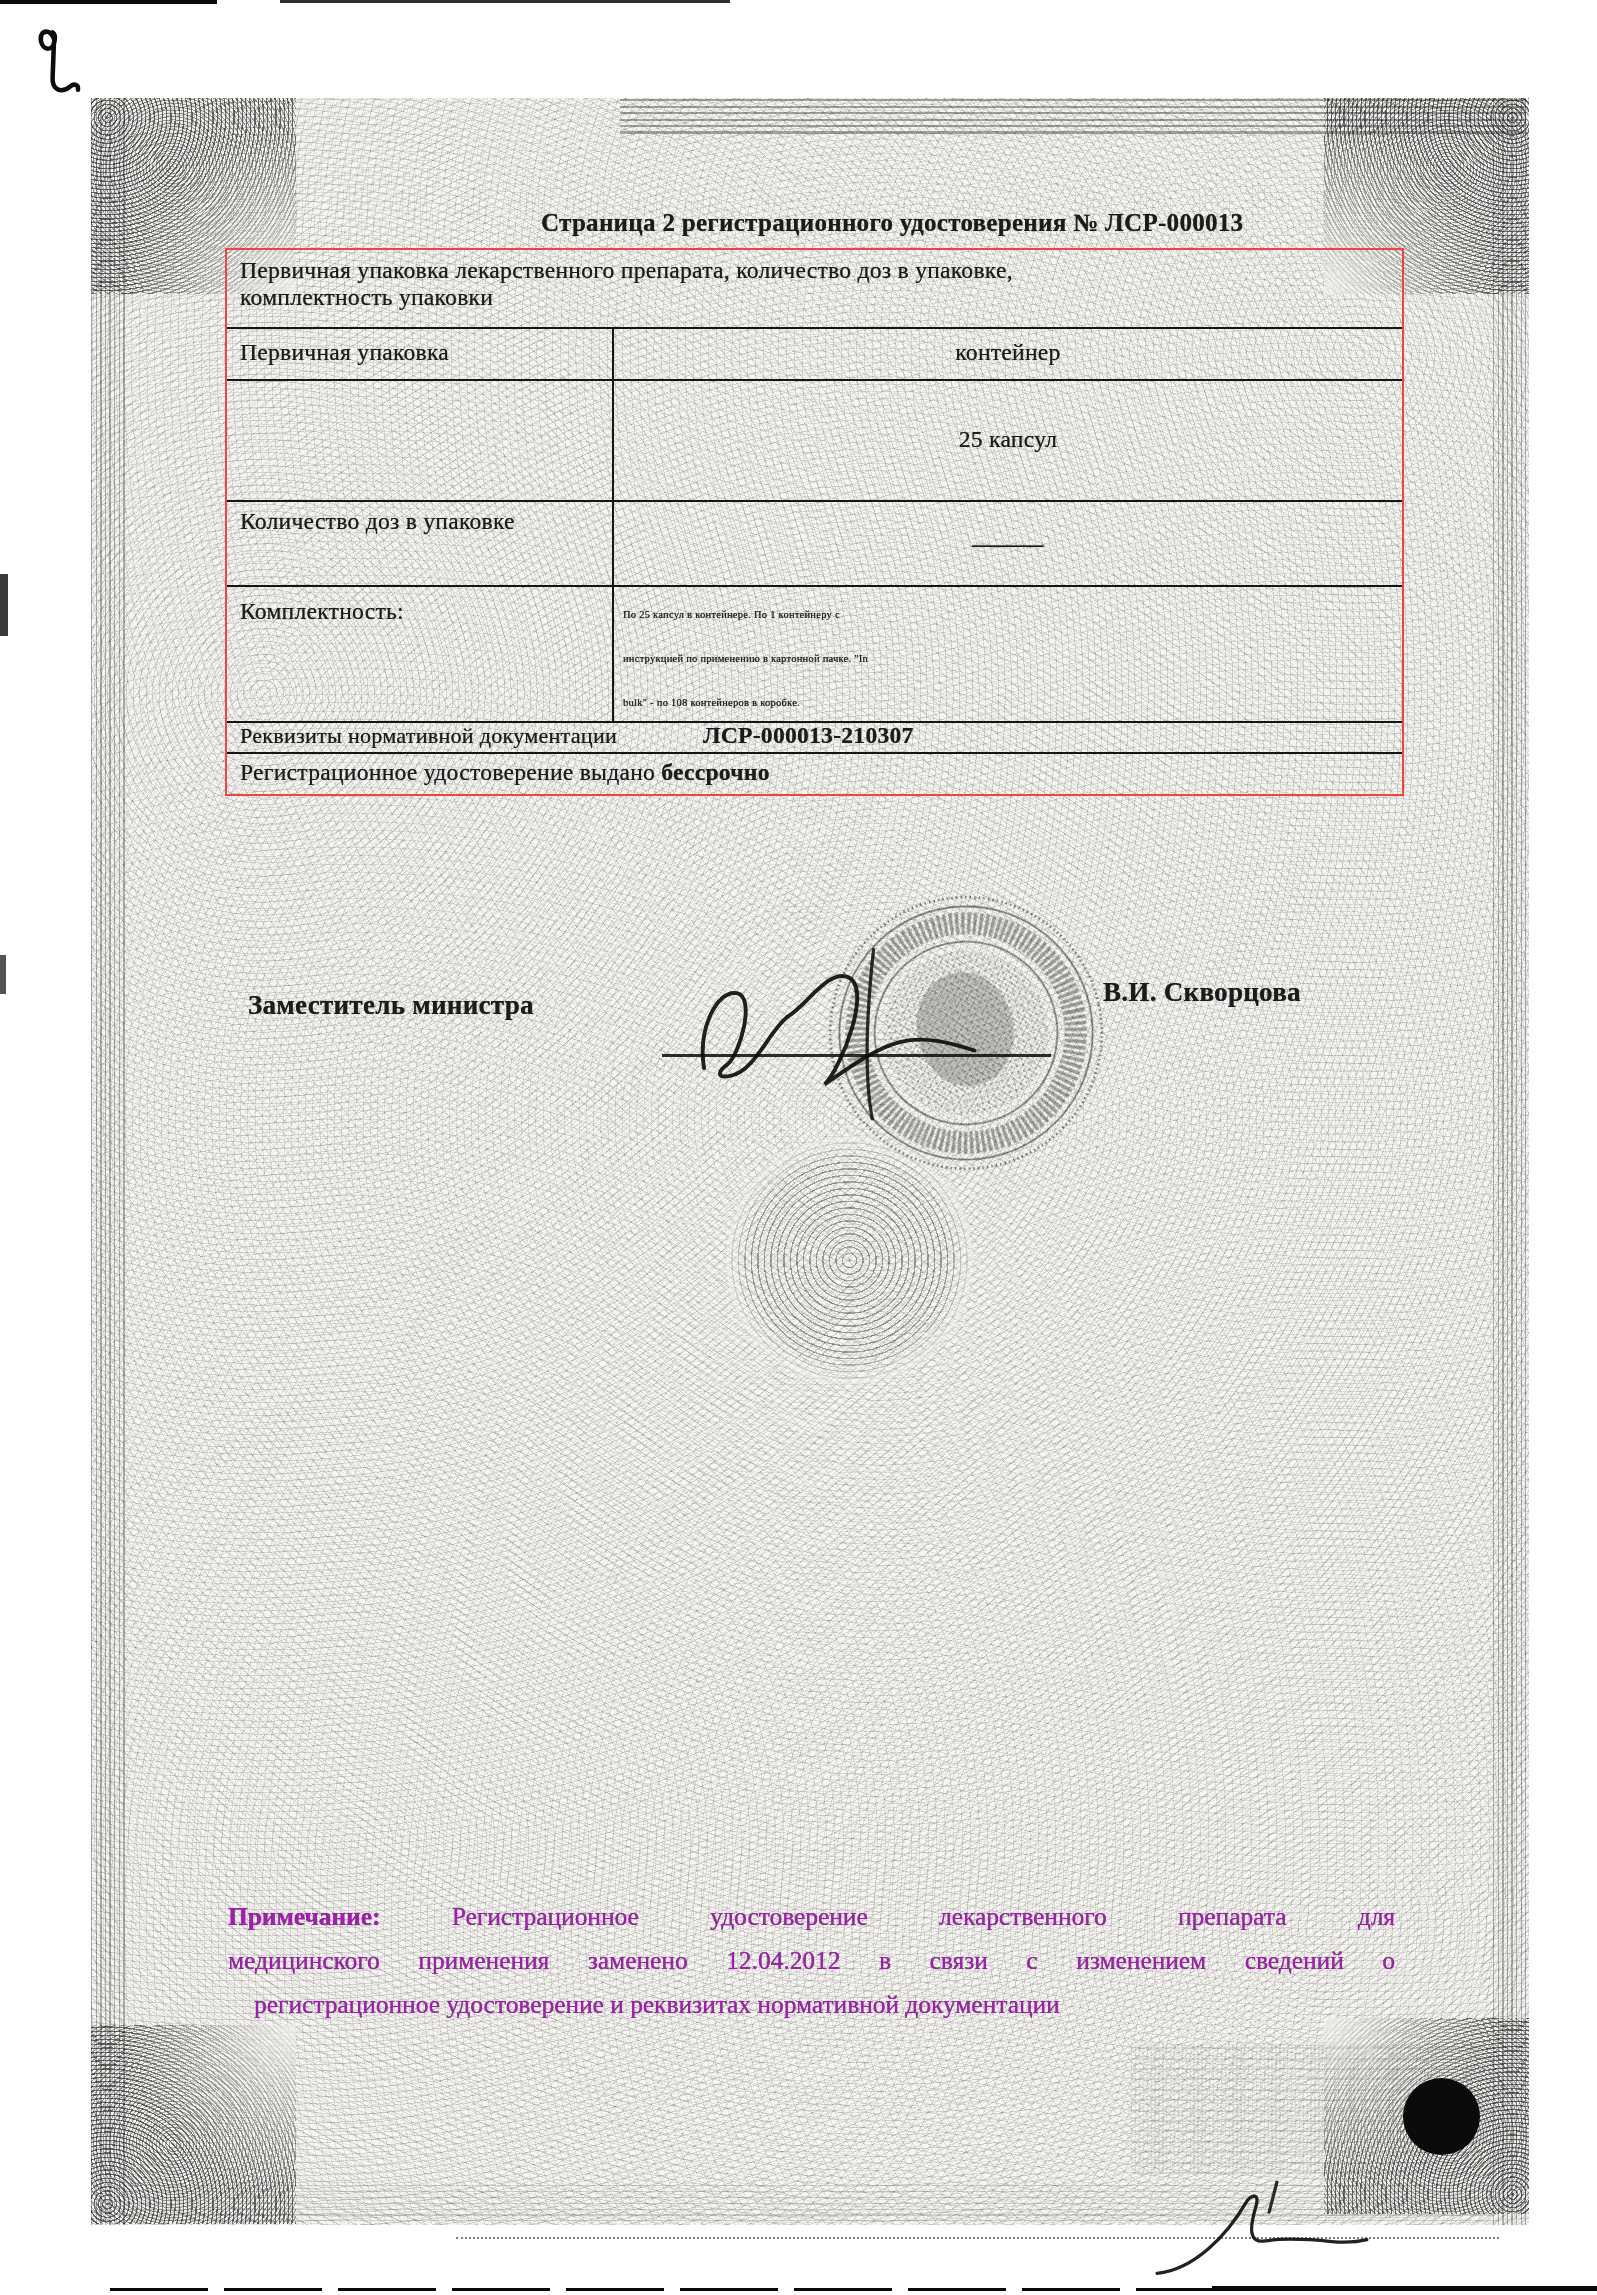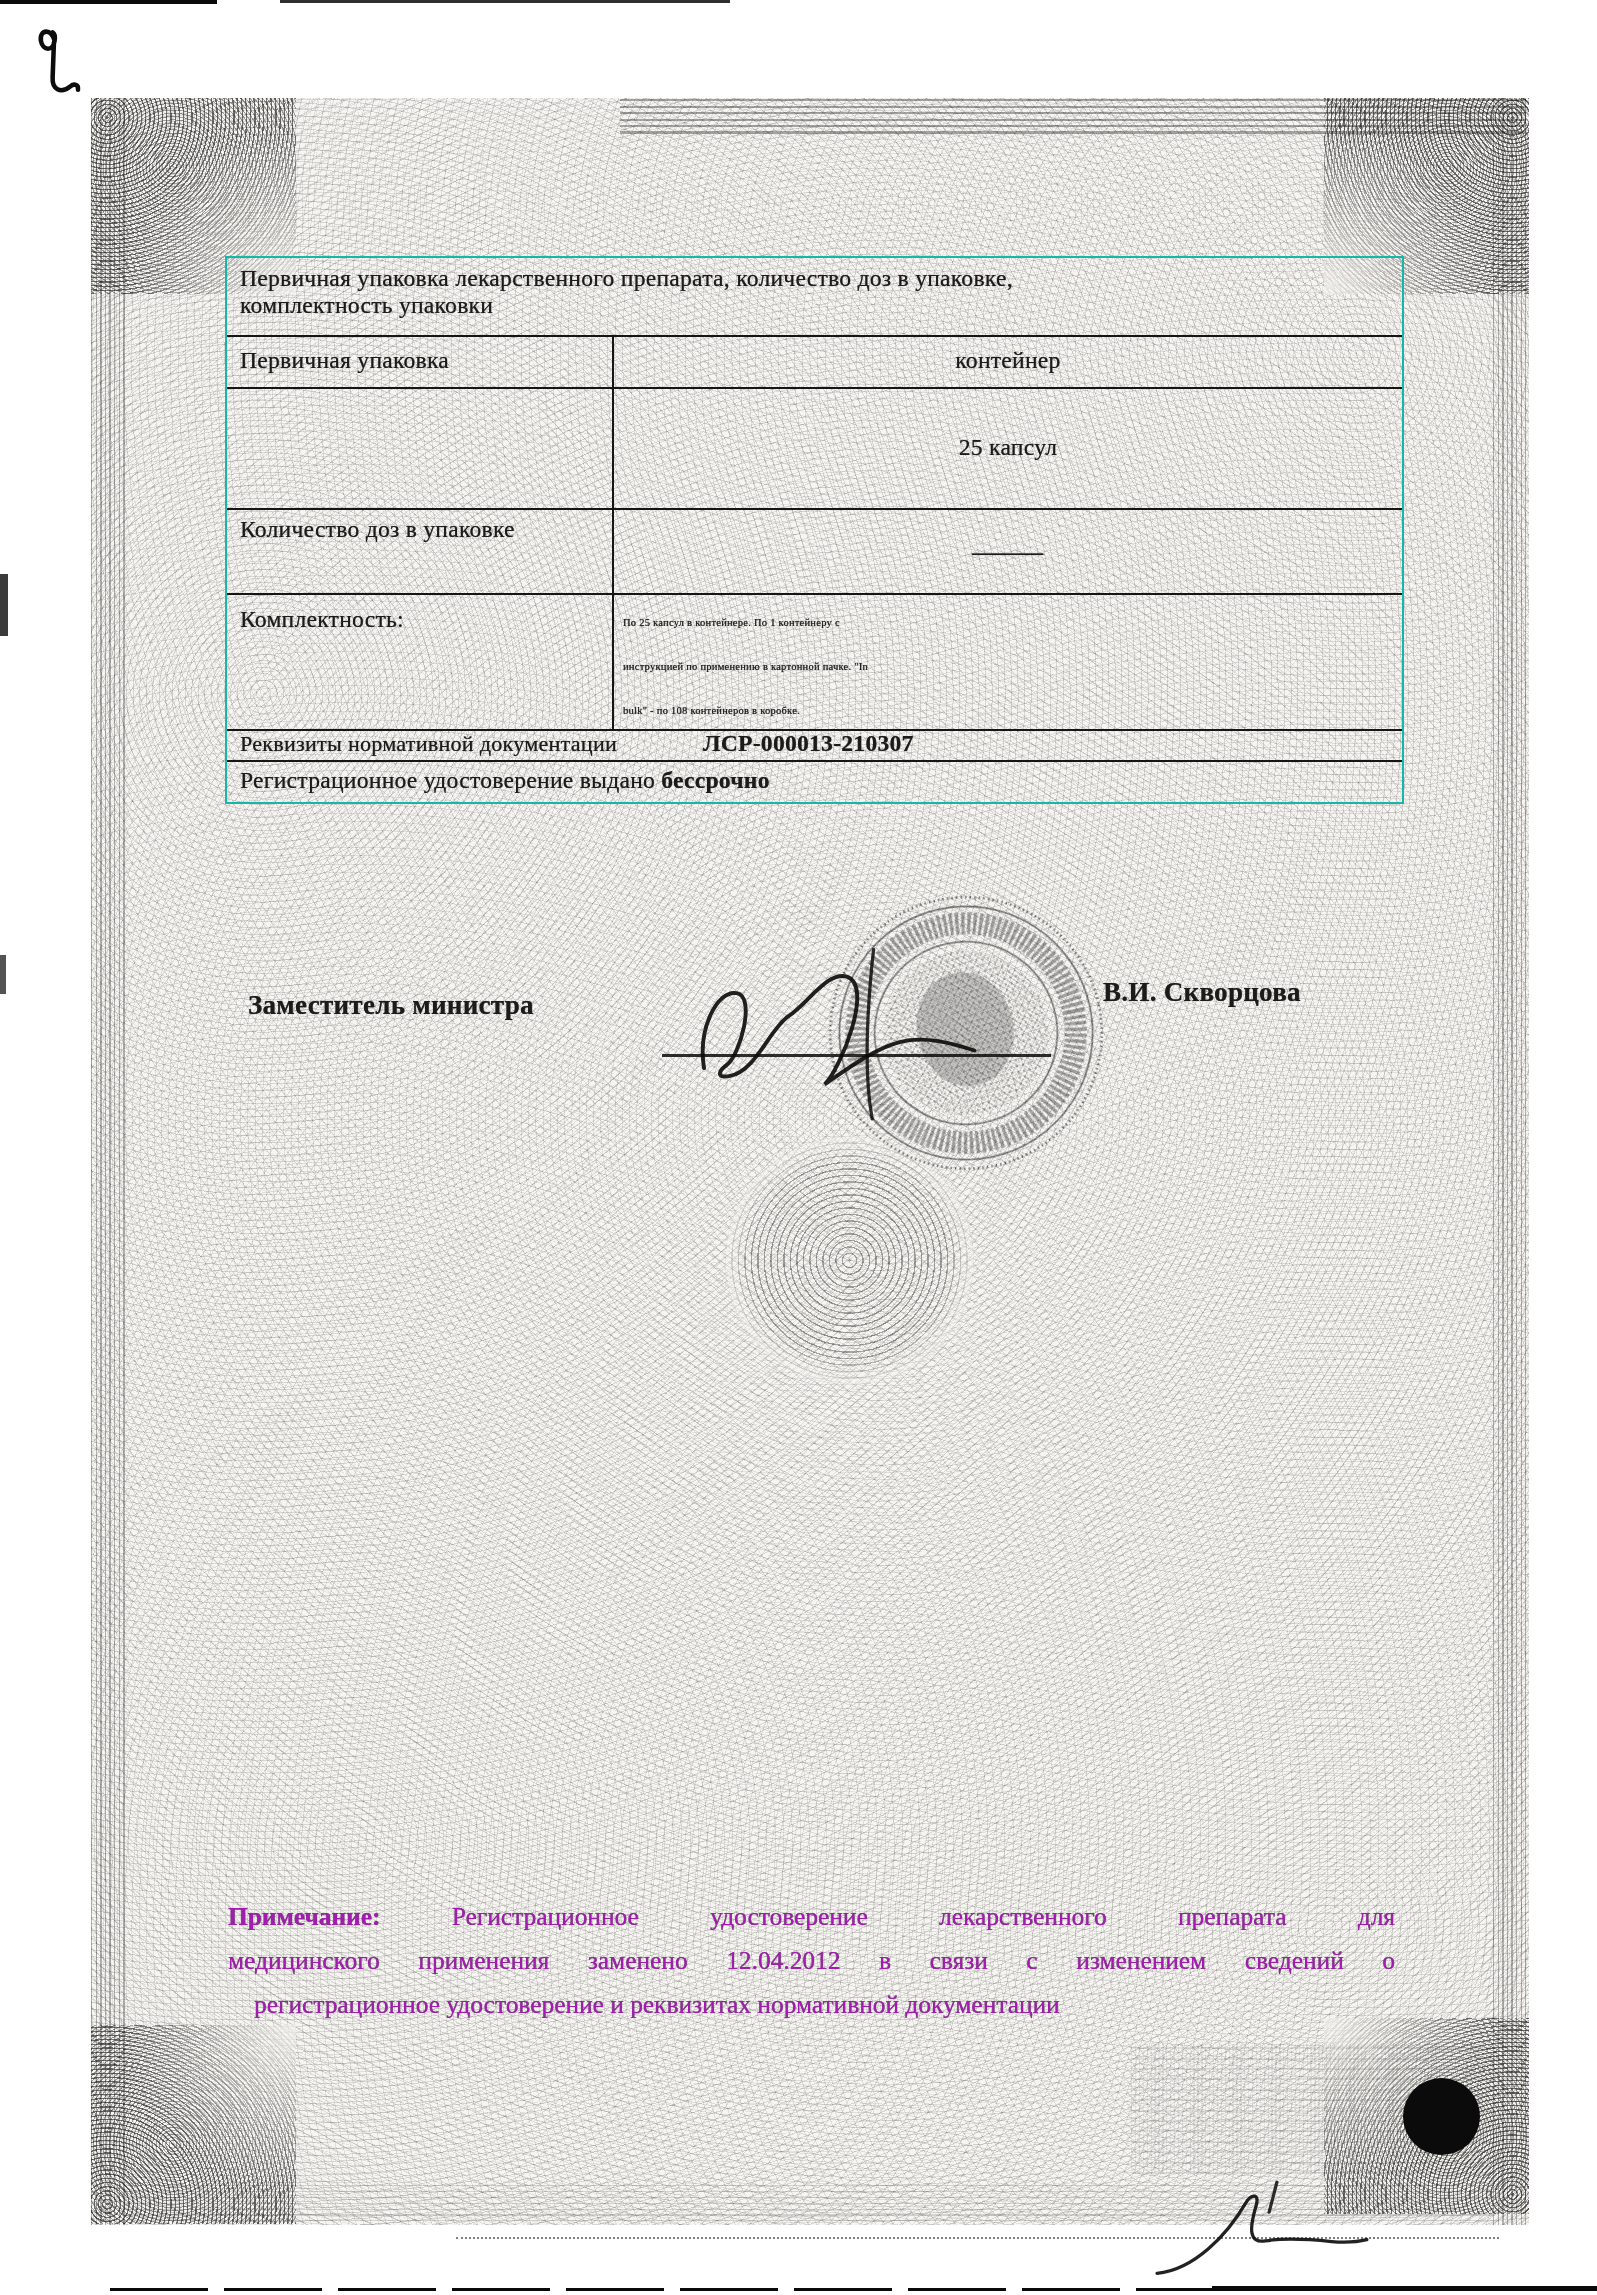--- a/index.html
+++ b/index.html
@@ -46,22 +46,22 @@
       repeating-radial-gradient(circle at 60% 60%, rgba(10,10,10,.45) 0 1px, transparent 1px 3.3px);}
 
   
   .t{color:#1b1b1b;text-shadow:0 0 0.7px rgba(20,20,20,.5),0.4px 0.4px 0 rgba(20,20,20,.3);
      letter-spacing:0.3px;white-space:nowrap;}
   .abs{position:absolute;}
 
   .page-title{left:541px;top:209px;font-size:25px;font-weight:600;}
 
   
-  .cert-table{position:absolute;left:225px;top:256px;width:1179px;height:548px;
-    border:2px solid #14b8a6;box-sizing:border-box;}
+  .cert-table{position:absolute;left:225px;top:248px;width:1179px;height:548px;
+    border:2px solid #ef4444;box-sizing:border-box;}
   .hline{position:absolute;left:0;width:100%;height:2px;background:#151515;}
   .vline{position:absolute;left:385px;top:77px;width:2px;height:395px;background:#151515;}
   .row{position:absolute;left:0;width:100%;box-sizing:border-box;}
   .lbl{position:absolute;left:13px;font-size:23.5px;}
   .val-c{position:absolute;left:387px;right:0;text-align:center;font-size:23.5px;}
   .tline{display:block;}
 
   
   .sig-title{left:248px;top:990px;font-size:27px;font-weight:bold;}
   .sig-name{left:1103px;top:977px;font-size:27px;font-weight:bold;}
@@ -118,20 +118,21 @@
   <div class="paper"></div>
   <div class="edge left"></div>
   <div class="edge right"></div>
   <div class="edge top"></div>
   <div class="edge bottom"></div>
   <div class="corner tl"></div>
   <div class="corner tr"></div>
   <div class="corner bl"></div>
   <div class="corner br"></div>
 
+  <div class="abs t page-title">Страница 2  регистрационного удостоверения № ЛСР-000013</div>
 
   <div class="cert-table">
     <div class="hline" style="top:77px"></div>
     <div class="hline" style="top:129px"></div>
     <div class="hline" style="top:250px"></div>
     <div class="hline" style="top:335px"></div>
     <div class="hline" style="top:471px"></div>
     <div class="hline" style="top:502px"></div>
     <div class="vline"></div>
 

